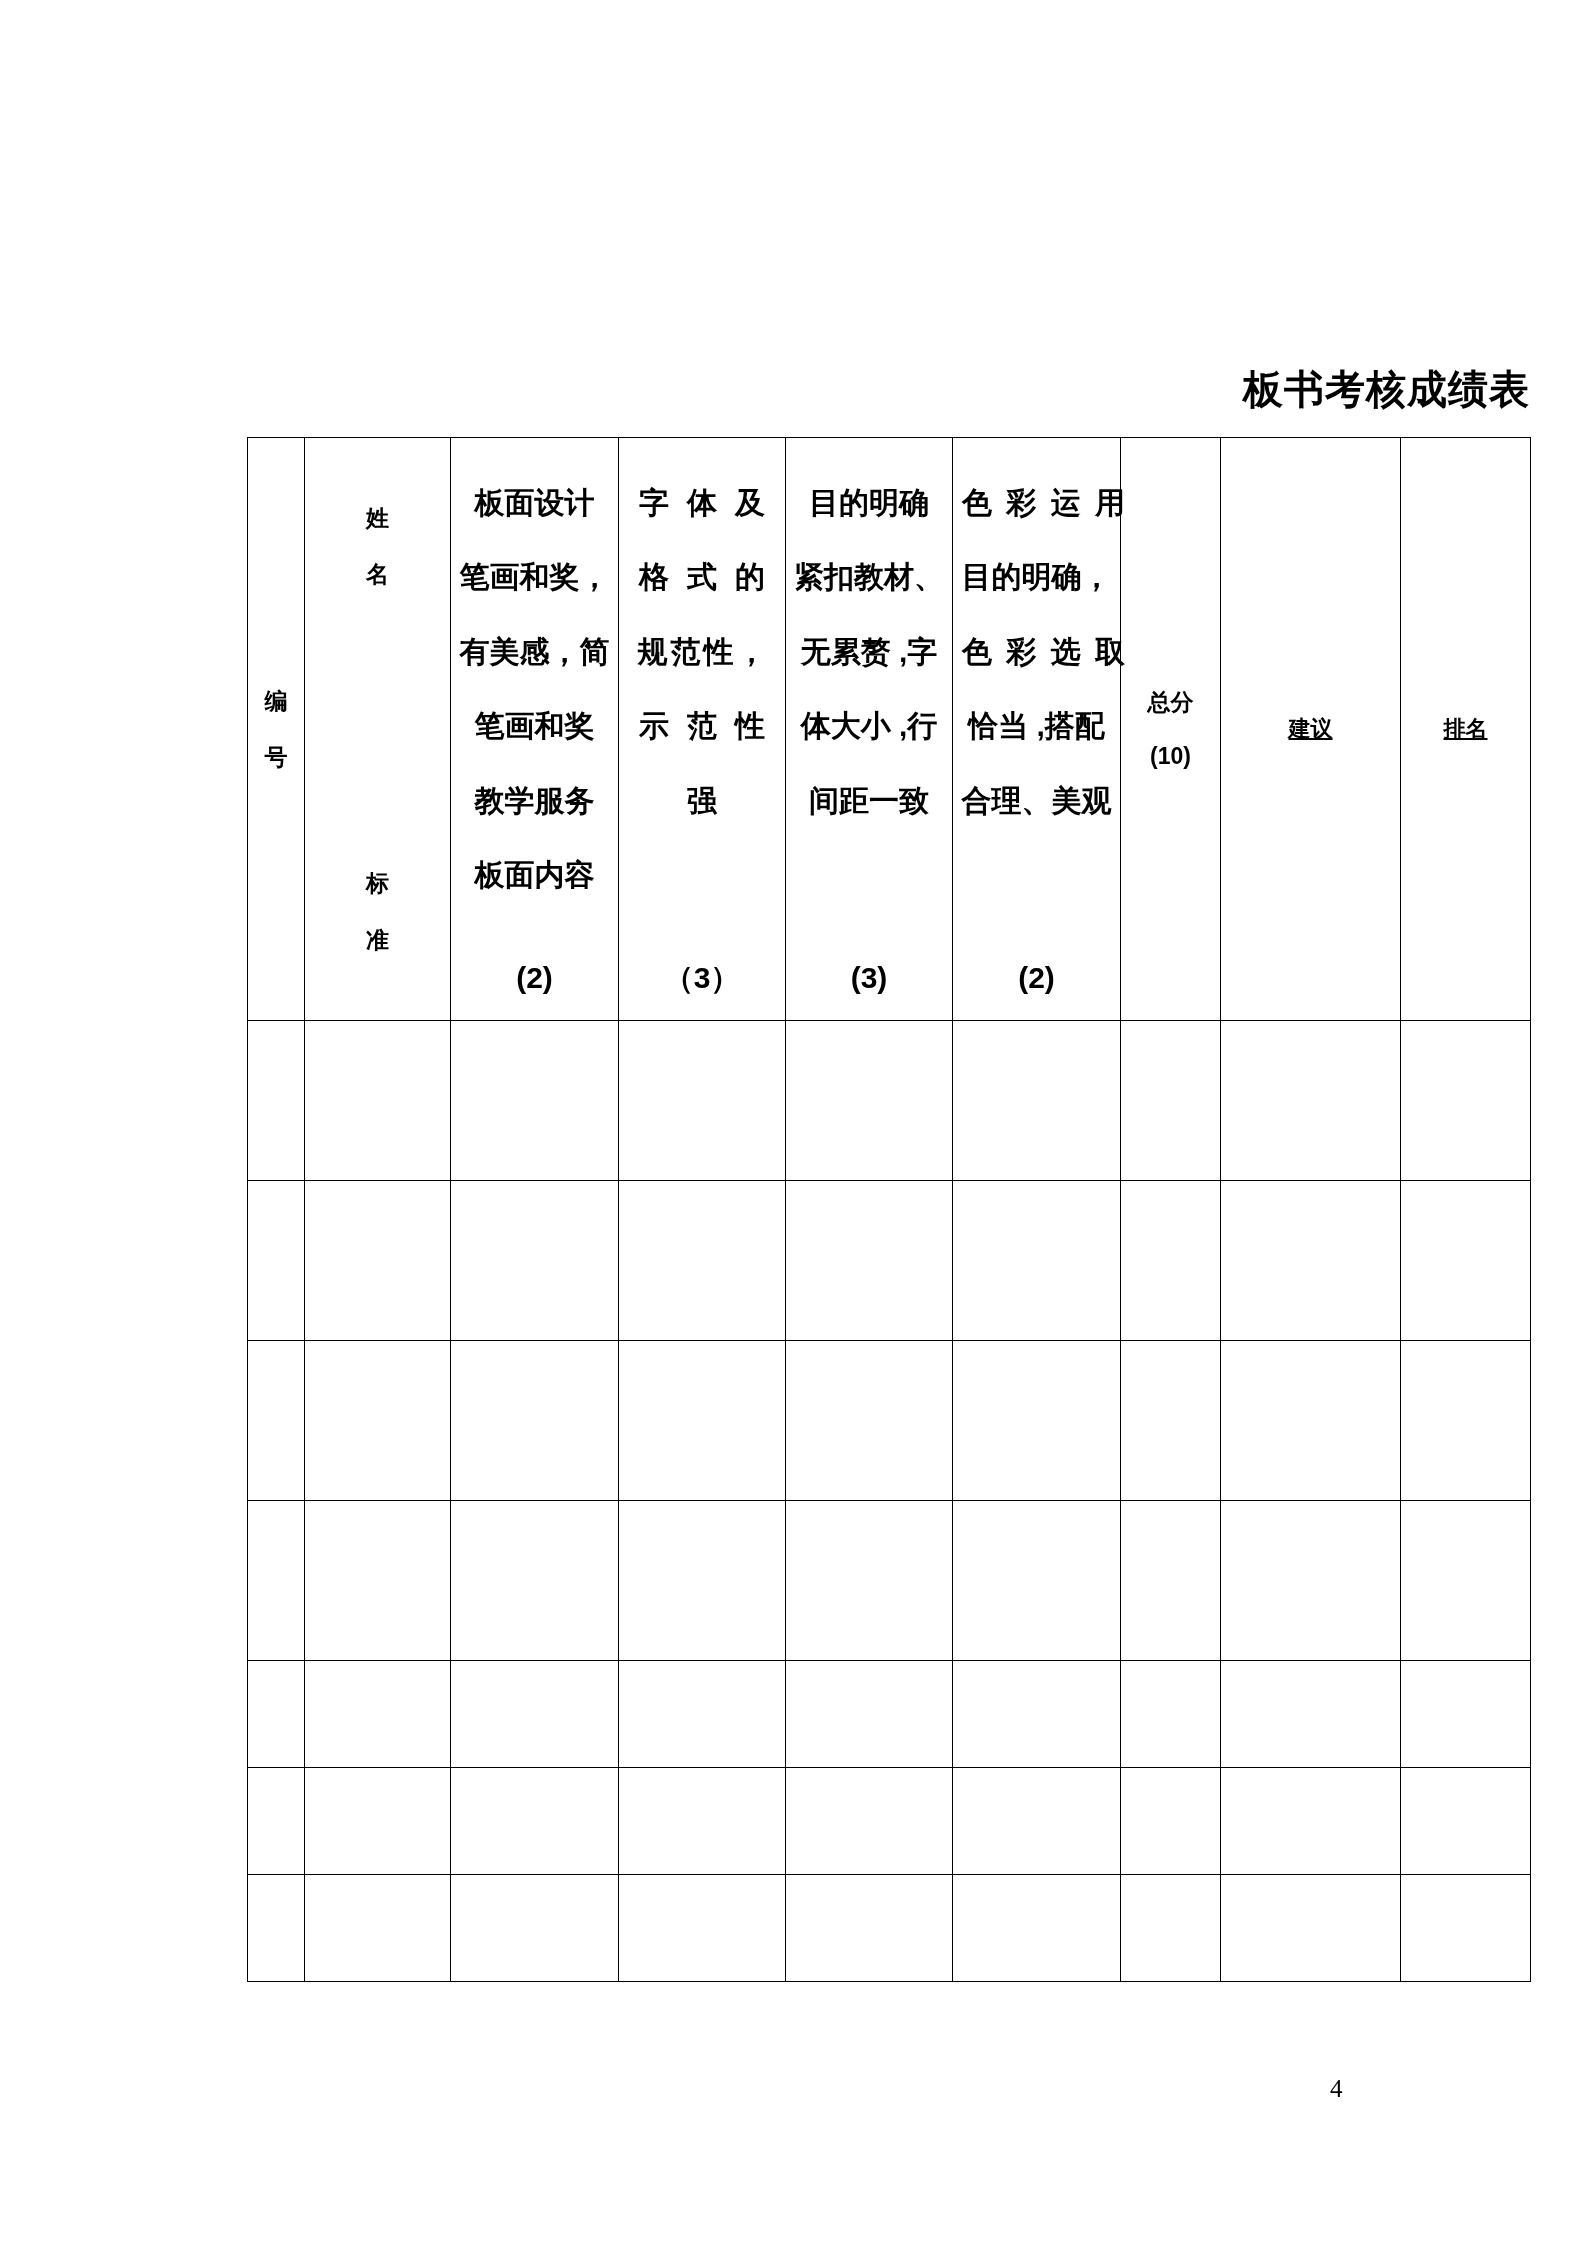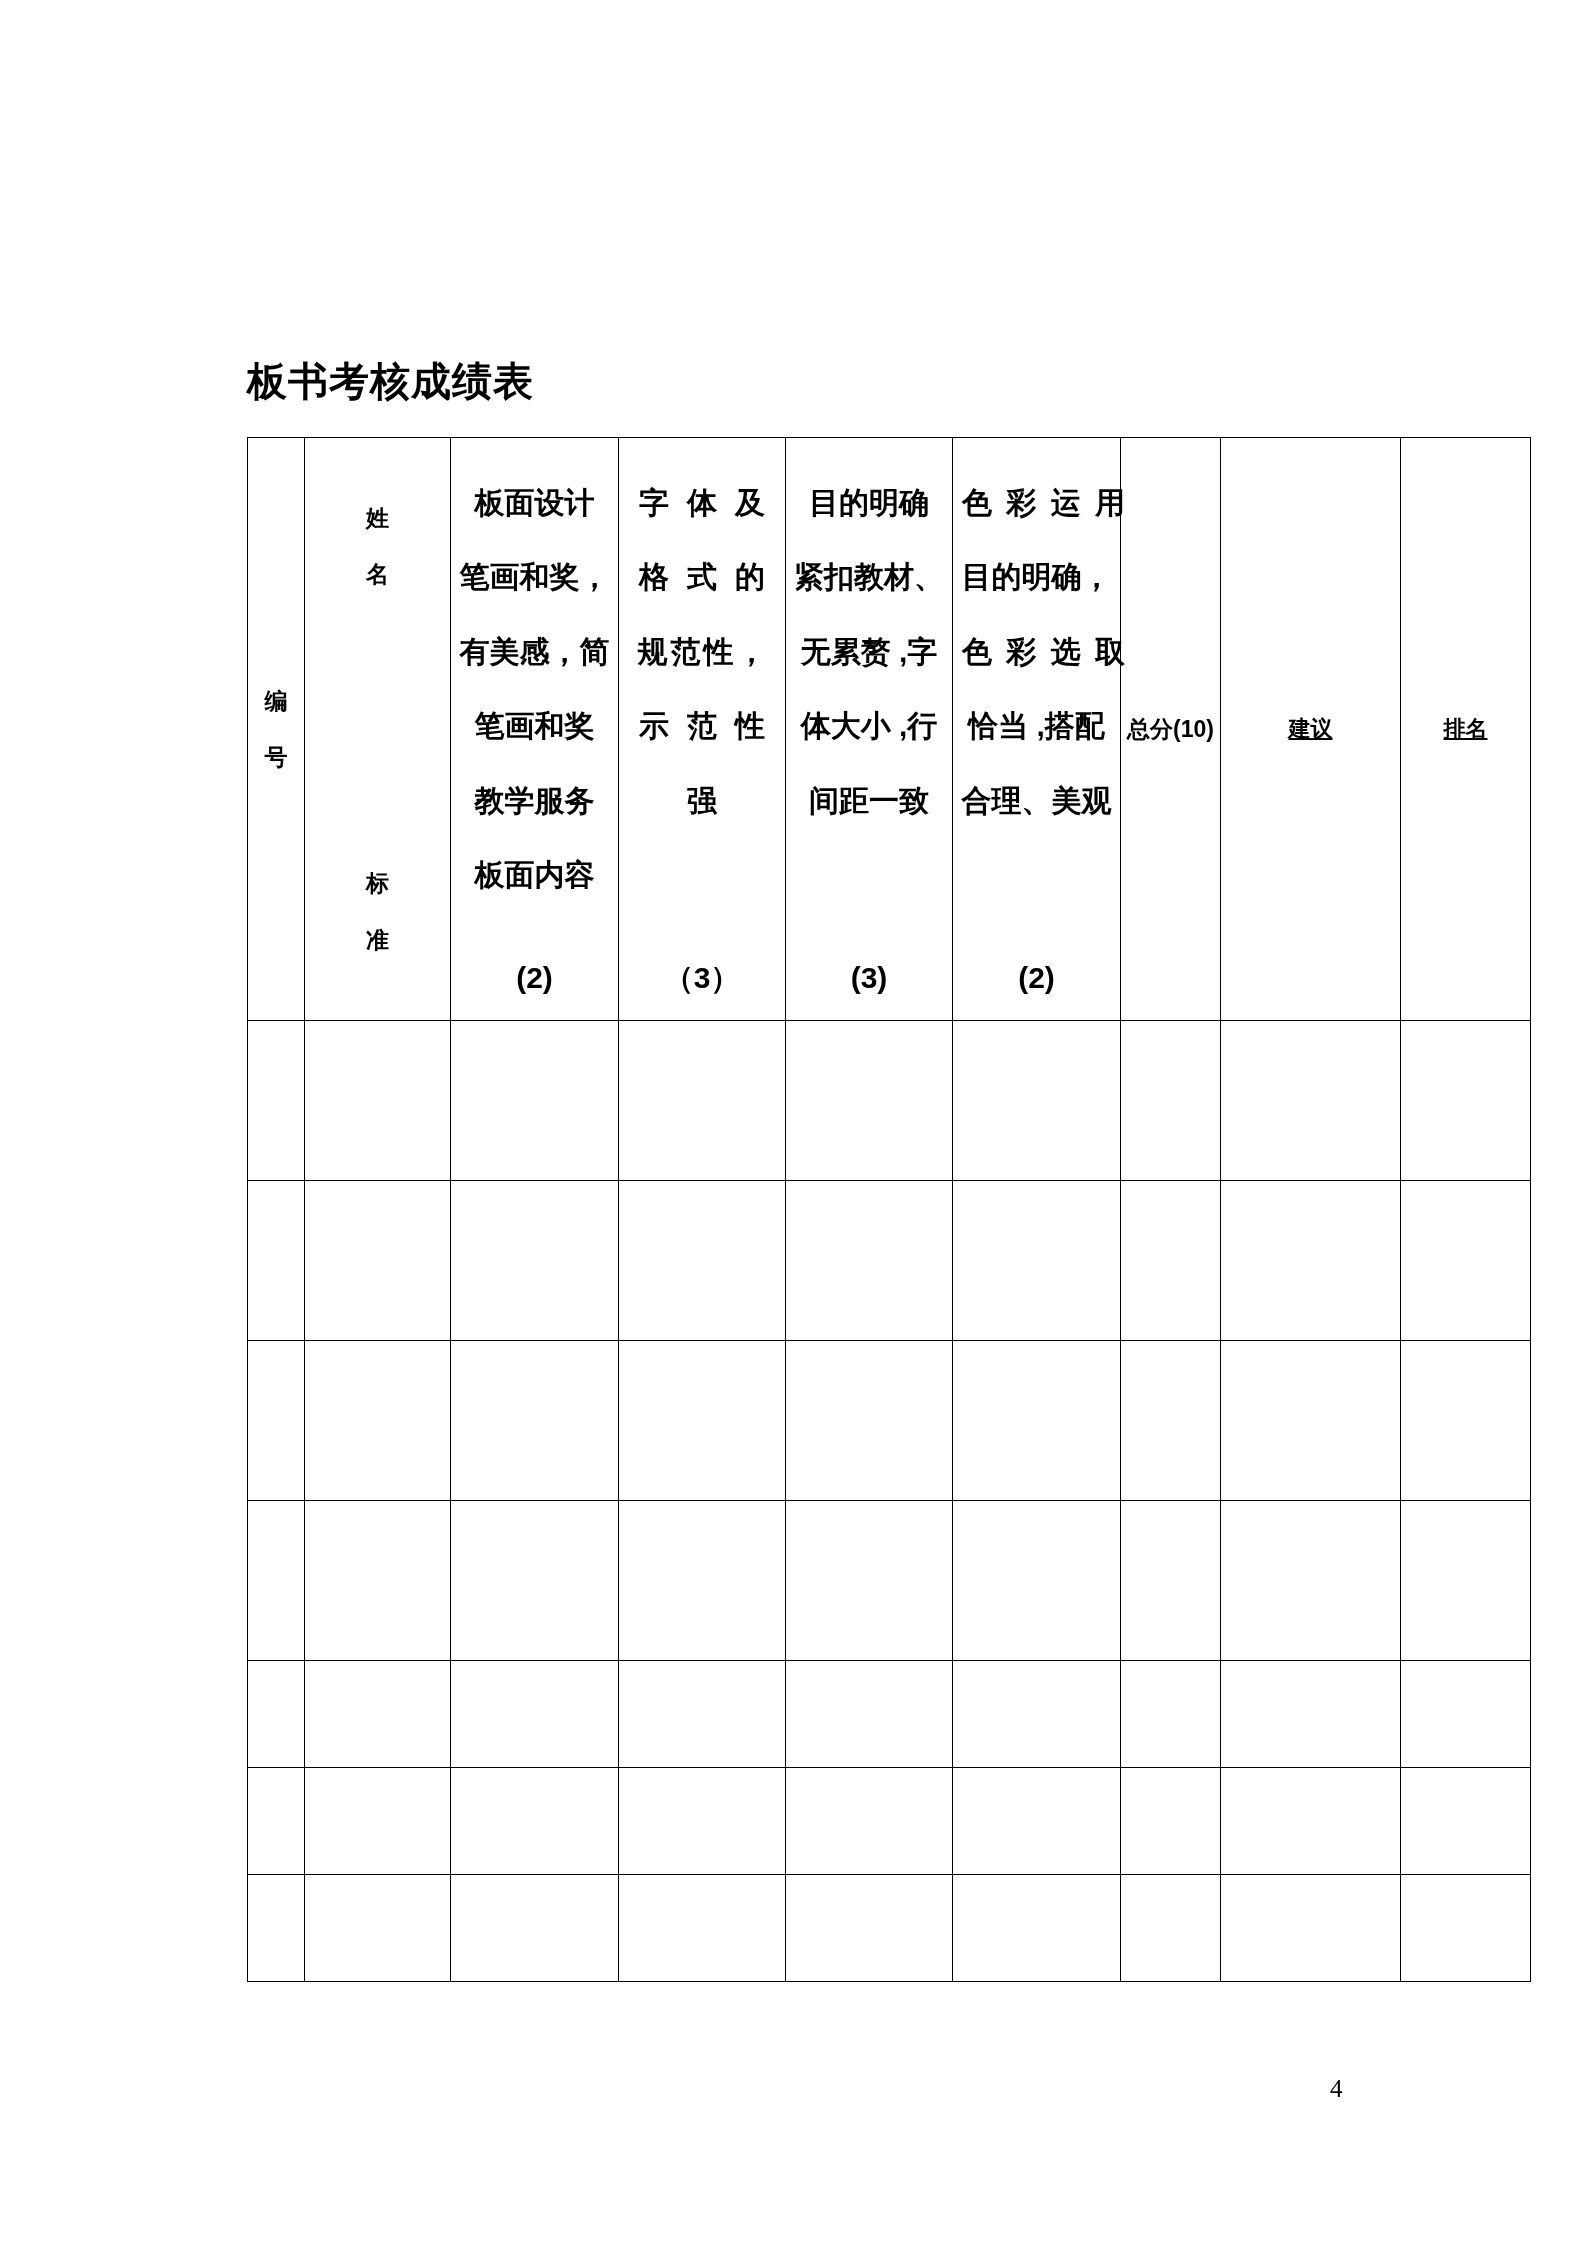--- a/index.html
+++ b/index.html
@@ -17,23 +17,23 @@
     height: 2245px;
     background: #ffffff;
     overflow: hidden;
     box-sizing: border-box;
   }
 
   
   #doc-title {
     position: absolute;
     left: 247px;
-    top: 358px;
+    top: 366px;
     width: 1283px;
-    text-align: left;
+    text-align: right;
     font-size: 40px;
     font-weight: bold;
     line-height: 1.15;
     letter-spacing: 1px;
     white-space: nowrap;
   }
 
   
   #score-table {
     position: absolute;
@@ -115,21 +115,21 @@
     white-space: nowrap;
   }
 
   
   .ln.spread { letter-spacing: 0.16em; text-indent: 0.16em; }
   .ln.spread2 { letter-spacing: 0.10em; text-indent: 0.10em; }
 
   
   .total-stack {
     display: flex;
-    flex-direction: row;
+    flex-direction: column;
     align-items: center;
     justify-content: center;
     height: 100%;
     font-size: 23px;
     font-weight: bold;
   }
   .total-stack span { display: block; line-height: 2.35; }
 
   
   .body-tall td { height: 160px; }

